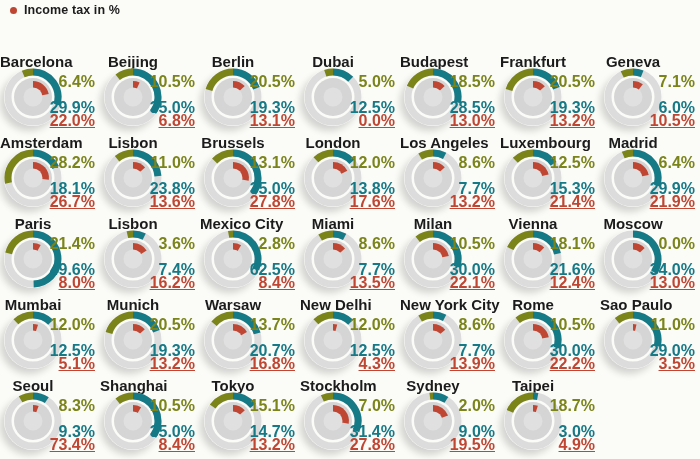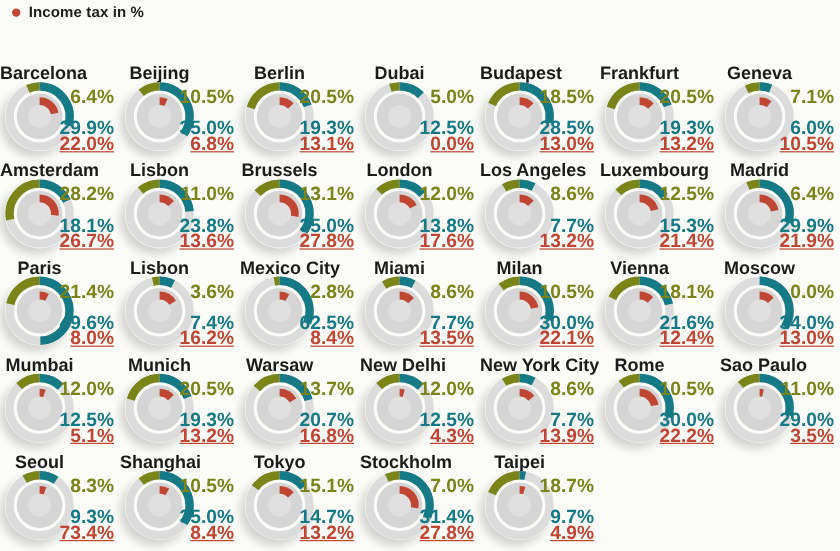--- a/index.html
+++ b/index.html
@@ -587,30 +587,46 @@
           <path d="M 29 29 L 29.00 13.00 A 16 16 0 0 1 44.75 31.80 Z" fill="#bf4632"></path>
           <circle cx="29" cy="29" r="9.5" fill="#e0e0e0"></circle>
         </svg></div>
     <div class="vals">
       <div class="v-emp">7.0%</div>
       <div class="v-er">31.4%</div>
       <div class="v-tax">27.8%</div>
     </div>
   </div>
 
+  <div class="cell">
+    <div class="city-name">Sydney</div>
+    <div class="donut"><svg viewBox="0 0 58 58" width="58" height="58">
+          <circle cx="29" cy="29" r="25" fill="none" stroke="#dcdcdc" stroke-width="7"></circle>
+          <path d="M 25.87 4.20 A 25 25 0 0 1 29.00 4.00" stroke="#7a8419" stroke-width="7" fill="none"></path>
+          <path d="M 29.00 4.00 A 25 25 0 0 1 42.40 7.89" stroke="#157986" stroke-width="7" fill="none"></path>
+          <circle cx="29" cy="29" r="19" fill="#d5d5d5"></circle>
+          <path d="M 29 29 L 29.00 13.00 A 16 16 0 0 1 44.05 23.58 Z" fill="#bf4632"></path>
+          <circle cx="29" cy="29" r="9.5" fill="#e0e0e0"></circle>
+        </svg></div>
+    <div class="vals">
+      <div class="v-emp">2.0%</div>
+      <div class="v-er">9.0%</div>
+      <div class="v-tax">19.5%</div>
+    </div>
+  </div>
 
   <div class="cell">
     <div class="city-name">Taipei</div>
     <div class="donut"><svg viewBox="0 0 58 58" width="58" height="58">
           <circle cx="29" cy="29" r="25" fill="none" stroke="#dcdcdc" stroke-width="7"></circle>
           <path d="M 5.93 19.36 A 25 25 0 0 1 29.00 4.00" stroke="#7a8419" stroke-width="7" fill="none"></path>
           <path d="M 29.00 4.00 A 25 25 0 0 1 33.68 4.44" stroke="#157986" stroke-width="7" fill="none"></path>
           <circle cx="29" cy="29" r="19" fill="#d5d5d5"></circle>
           <path d="M 29 29 L 29.00 13.00 A 16 16 0 0 1 33.85 13.75 Z" fill="#bf4632"></path>
           <circle cx="29" cy="29" r="9.5" fill="#e0e0e0"></circle>
         </svg></div>
     <div class="vals">
       <div class="v-emp">18.7%</div>
-      <div class="v-er">9.7%</div>
+      <div class="v-er">3.0%</div>
       <div class="v-tax">4.9%</div>
     </div>
   </div>
 </div>
 
 </body></html>

